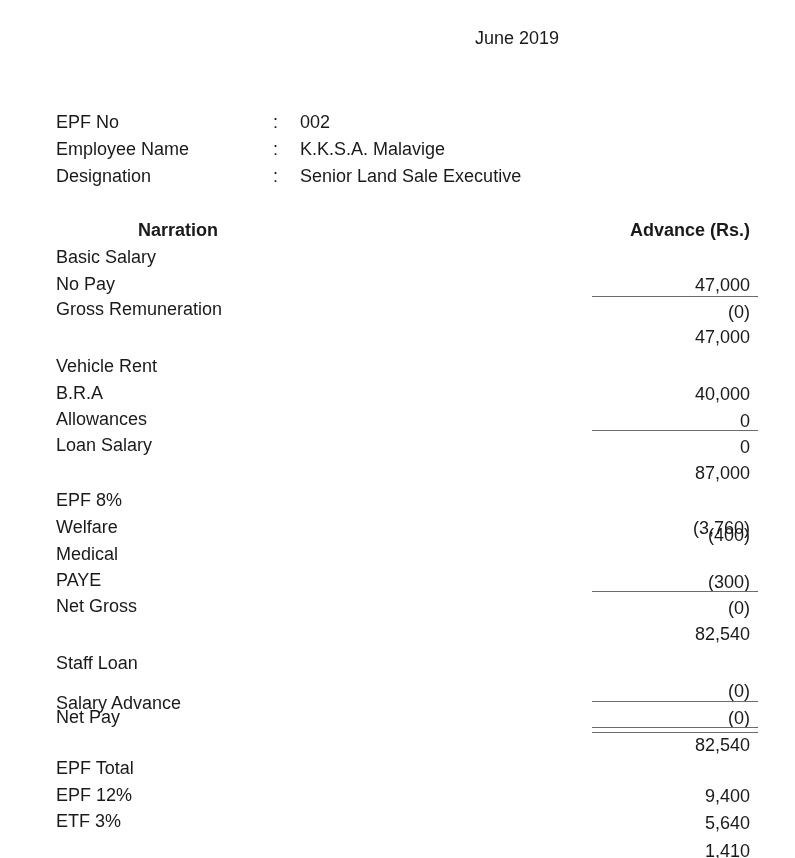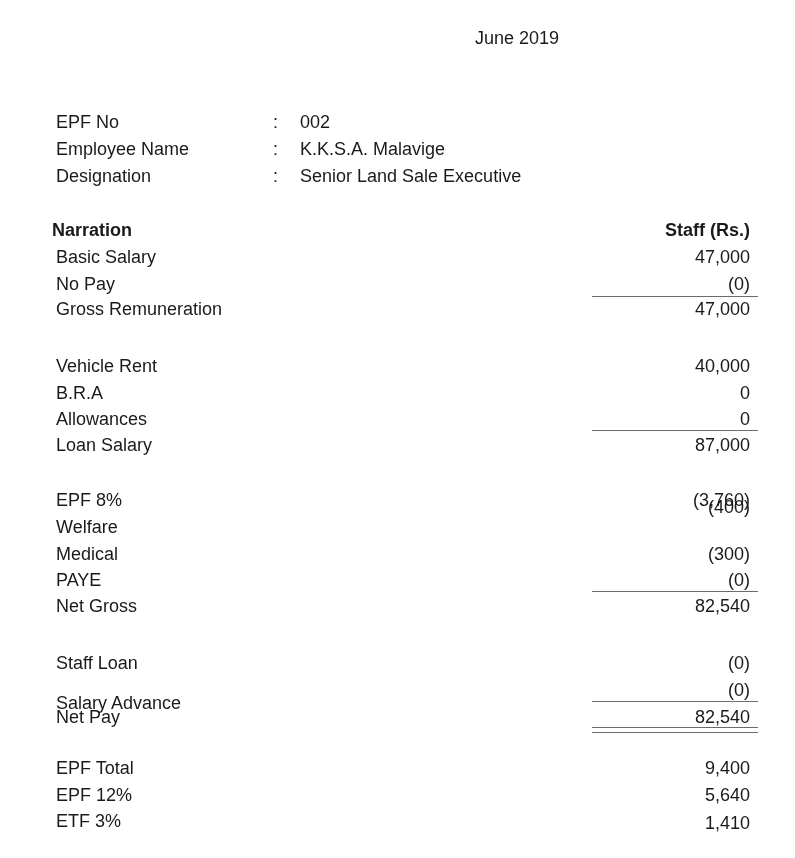--- a/index.html
+++ b/index.html
@@ -7,24 +7,24 @@
     width: 795px; height: 858px; position: relative; overflow: hidden;
     font-family: "Liberation Sans", sans-serif; color: #1a1a1a;
     font-size: 18px;
   }
   .abs { position: absolute; white-space: nowrap; line-height: 22px; }
   .title { left: 0; width: 1034px; text-align: center; top: 27px; }
   .info-label { left: 56px; }
   .info-colon { left: 273px; }
   .info-value { left: 300px; }
   .hdr { font-weight: bold; }
-  .hdr-narr { left: 52px; width: 212px; text-align: left; top: 219px; }
+  .hdr-narr { left: 72px; width: 212px; text-align: center; top: 219px; }
   .hdr-amt { right: 45px; text-align: right; top: 219px; }
   .row-label { left: 56px; }
-  .row-amt { right: 45px; text-align: left; }
+  .row-amt { right: 45px; text-align: left; margin-top: 28px; }
   .rule { position: absolute; left: 592px; width: 166px; height: 0; border-top: 1.5px solid #6b6b6b; }
 </style>
 </head>
 <body>
 
 <div class="abs title">June 2019</div>
 
 <div>
   <div class="abs info-label" style="top:111px">EPF No</div>
   <div class="abs info-colon" style="top:111px">:</div>
@@ -33,21 +33,21 @@
   <div class="abs info-label" style="top:138px">Employee Name</div>
   <div class="abs info-colon" style="top:138px">:</div>
   <div class="abs info-value" style="top:138px">K.K.S.A. Malavige</div>
 
   <div class="abs info-label" style="top:165px">Designation</div>
   <div class="abs info-colon" style="top:165px">:</div>
   <div class="abs info-value" style="top:165px">Senior Land Sale Executive</div>
 </div>
 
 <div class="abs hdr hdr-narr">Narration</div>
-<div class="abs hdr hdr-amt">Staff (Rs.)</div>
+<div class="abs hdr hdr-amt">Advance (Rs.)</div>
 
 <div>
   <div>
     <div class="abs row-label" style="top:246px">Basic Salary</div>
     <div class="abs row-amt" style="top:246px">47,000</div>
   </div>
   <div>
     <div class="abs row-label" style="top:273px">No Pay</div>
     <div class="abs row-amt" style="top:273px">(0)</div>
   </div>

